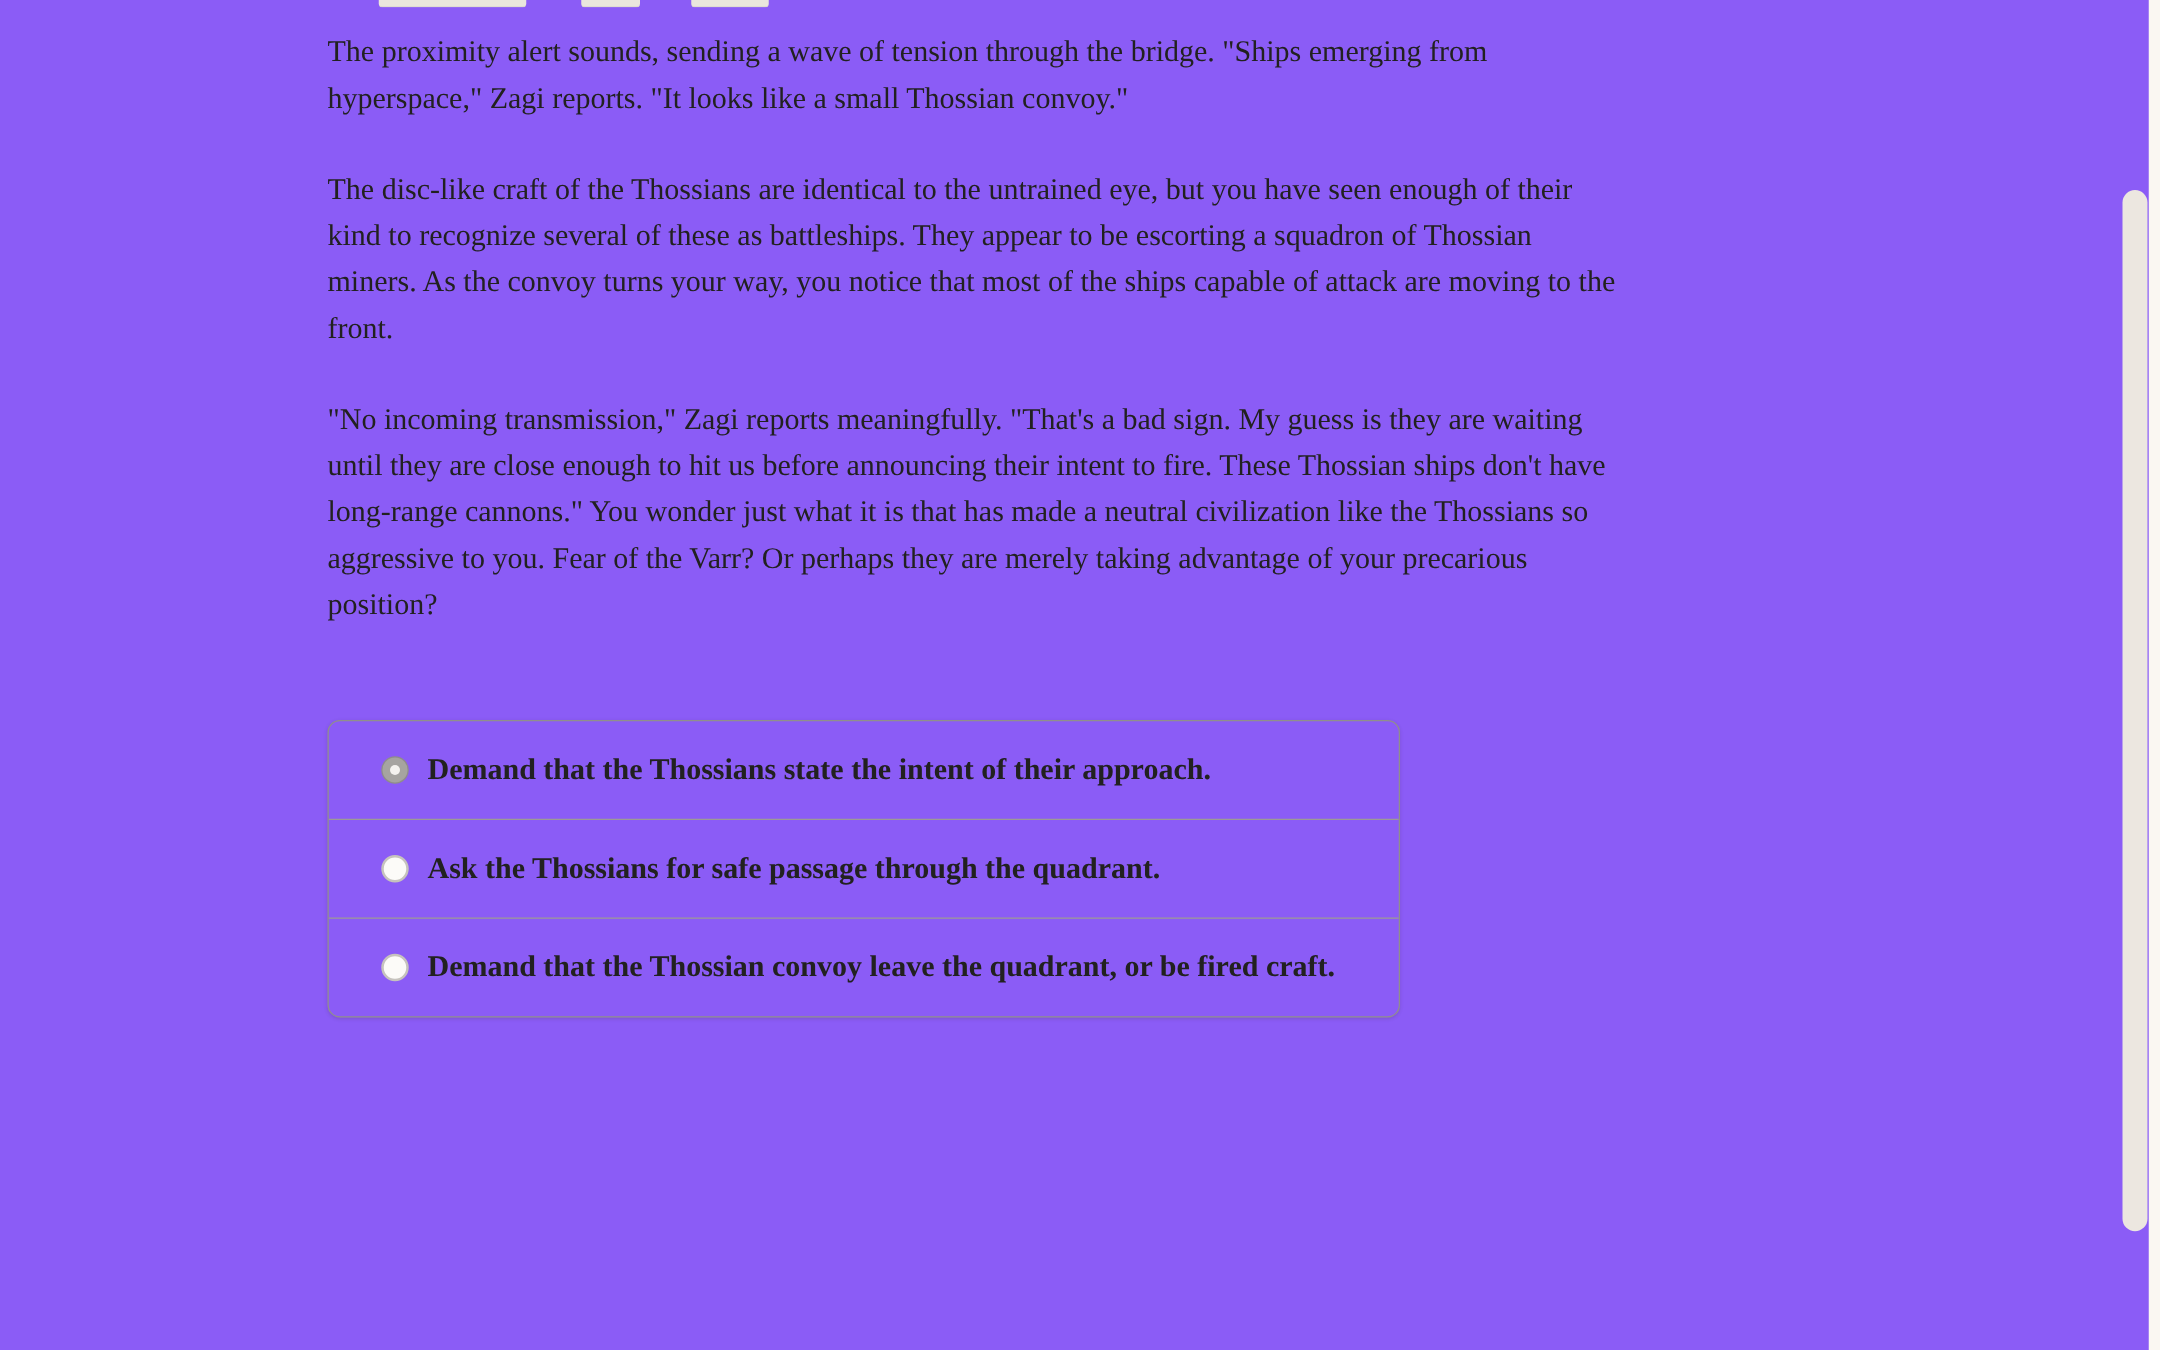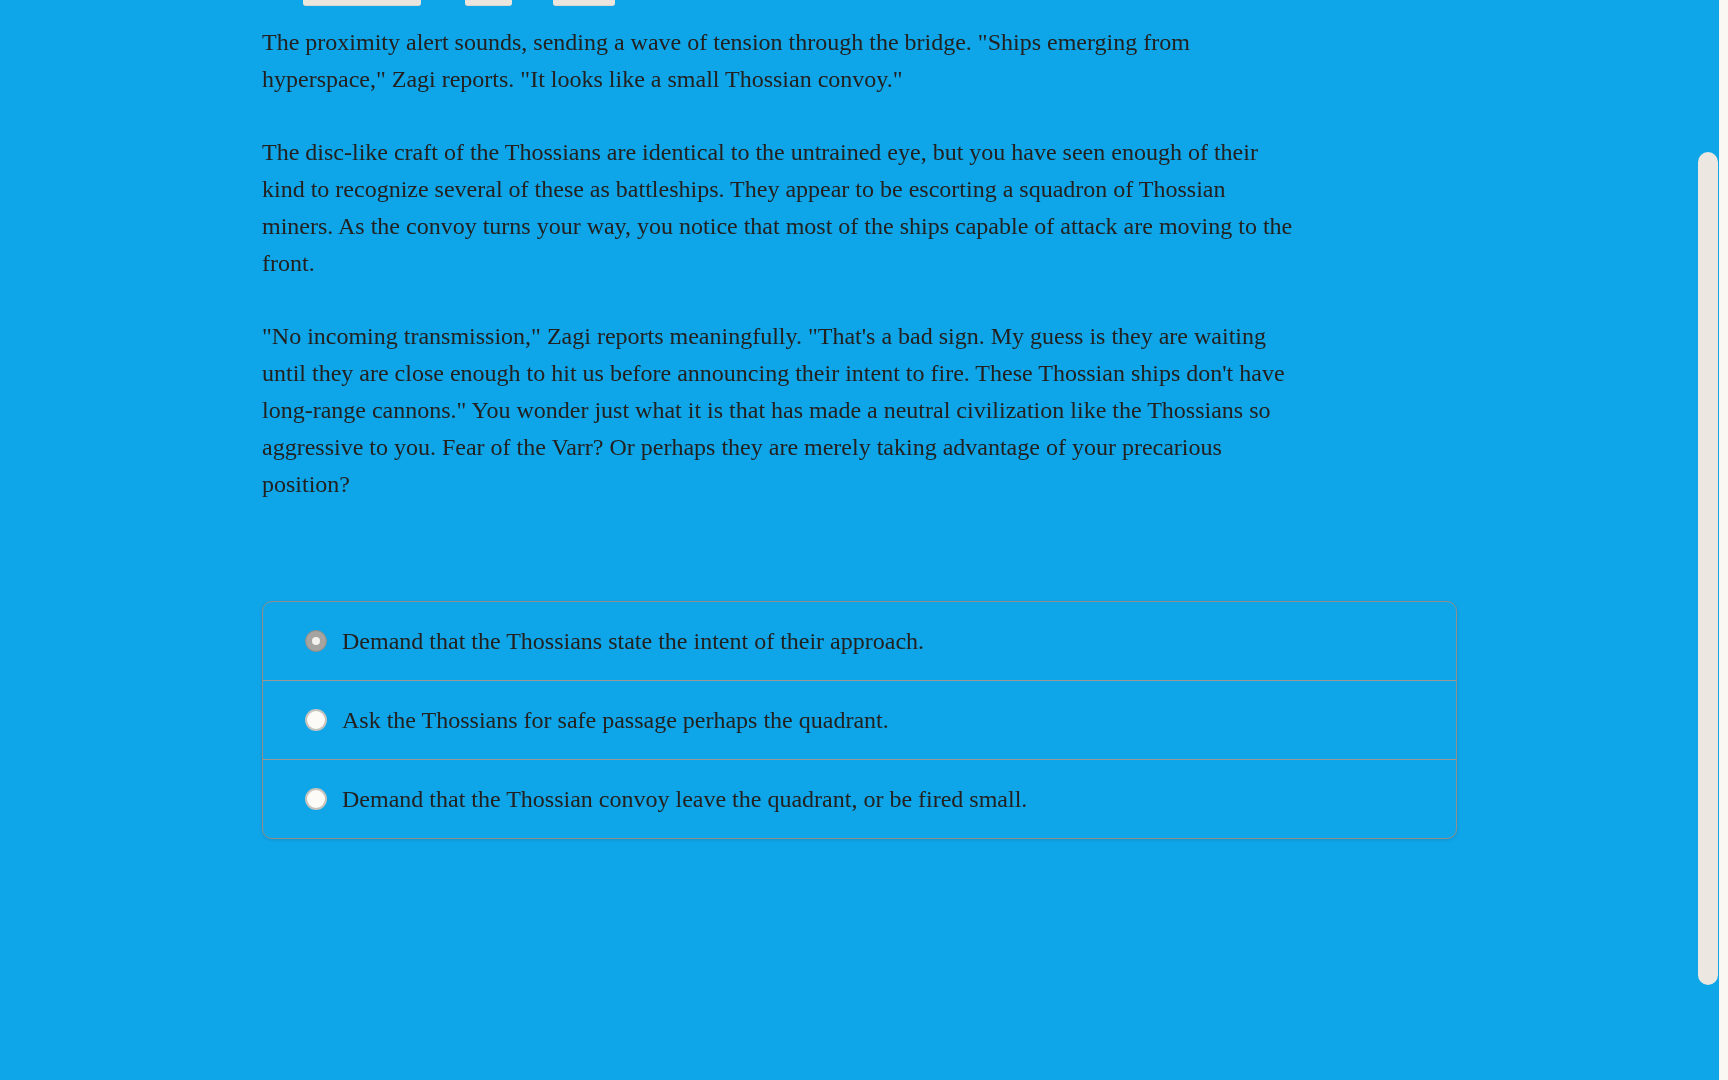--- a/index.html
+++ b/index.html
@@ -8,21 +8,21 @@
     width: 1728px;
     height: 1080px;
     overflow: hidden;
     background: #f7f3ea;
     font-family: "Liberation Serif", "DejaVu Serif", serif;
   }
   .stage {
     position: relative;
     width: 1728px;
     height: 1080px;
-    background: #0ea5e9;
+    background: #8b5cf6;
   }
   
   .cutoff-bar {
     position: absolute;
     top: 0;
     height: 5px;
     background: #eae6dd;
     border-bottom: 1px solid #ddd8ce;
     border-radius: 0 0 3px 3px;
   }
@@ -40,27 +40,28 @@
     font-size: 24px;
     line-height: 37px;
   }
   .content p {
     margin: 0 0 36px 0;
     text-align: left;
   }
 
   
   .choices {
-    margin-top: 98px;
-    width: 1195px;
+    margin-top: 73px;
+    width: 858px;
     border: 1px solid #918f8b;
     border-radius: 10px;
     box-shadow: 0 1px 3px rgba(60,55,45,0.18);
     overflow: hidden;
     box-sizing: border-box;
+    font-weight: bold;
   }
   .choice-row {
     display: flex;
     align-items: center;
     gap: 15px;
     padding: 25px 24px 25px 42px;
     cursor: pointer;
   }
   .choice-row + .choice-row {
     border-top: 1px solid #9d9a95;
@@ -131,25 +132,25 @@
     <p>The disc-like craft of the Thossians are identical to the untrained eye, but you have seen enough of their kind to recognize several of these as battleships. They appear to be escorting a squadron of Thossian miners. As the convoy turns your way, you notice that most of the ships capable of attack are moving to the front.</p>
     <p>"No incoming transmission," Zagi reports meaningfully. "That's a bad sign. My guess is they are waiting until they are close enough to hit us before announcing their intent to fire. These Thossian ships don't have long-range cannons." You wonder just what it is that has made a neutral civilization like the Thossians so aggressive to you. Fear of the Varr? Or perhaps they are merely taking advantage of your precarious position?</p>
 
     <div class="choices">
       <div class="choice-row">
         <span class="radio selected"></span>
         <span class="choice-label">Demand that the Thossians state the intent of their approach.</span>
       </div>
       <div class="choice-row">
         <span class="radio unselected"></span>
-        <span class="choice-label">Ask the Thossians for safe passage perhaps the quadrant.</span>
+        <span class="choice-label">Ask the Thossians for safe passage through the quadrant.</span>
       </div>
       <div class="choice-row">
         <span class="radio unselected"></span>
-        <span class="choice-label">Demand that the Thossian convoy leave the quadrant, or be fired small.</span>
+        <span class="choice-label">Demand that the Thossian convoy leave the quadrant, or be fired craft.</span>
       </div>
     </div>
   </div>
 
   <div class="scroll-track"></div>
   <div class="scroll-thumb"></div>
 
 </div>
 
 </body></html>

